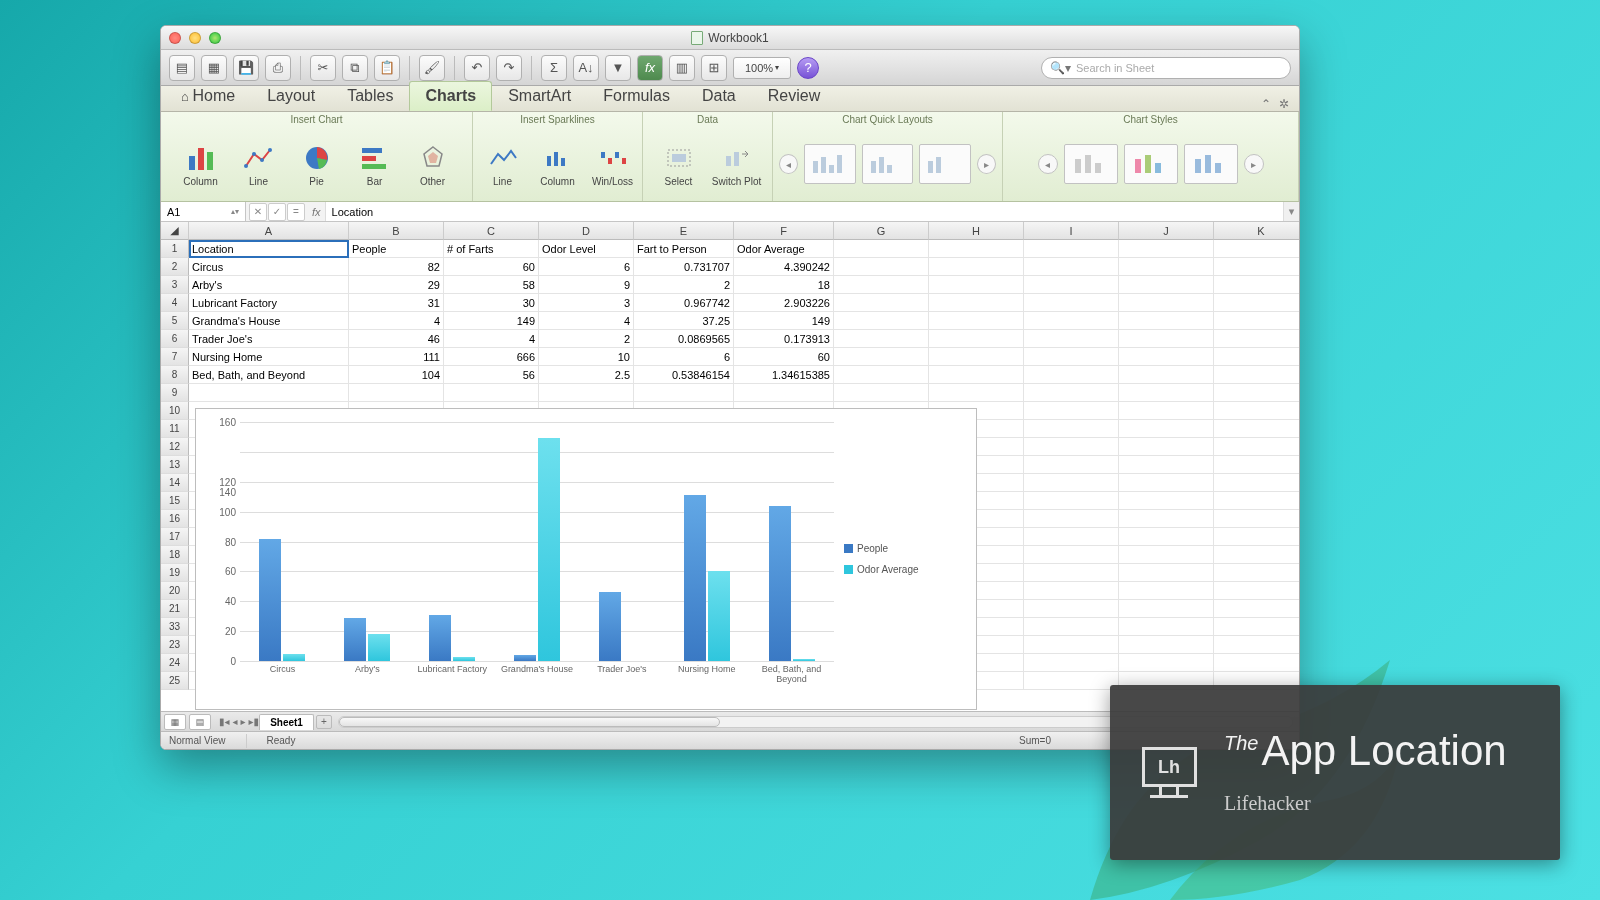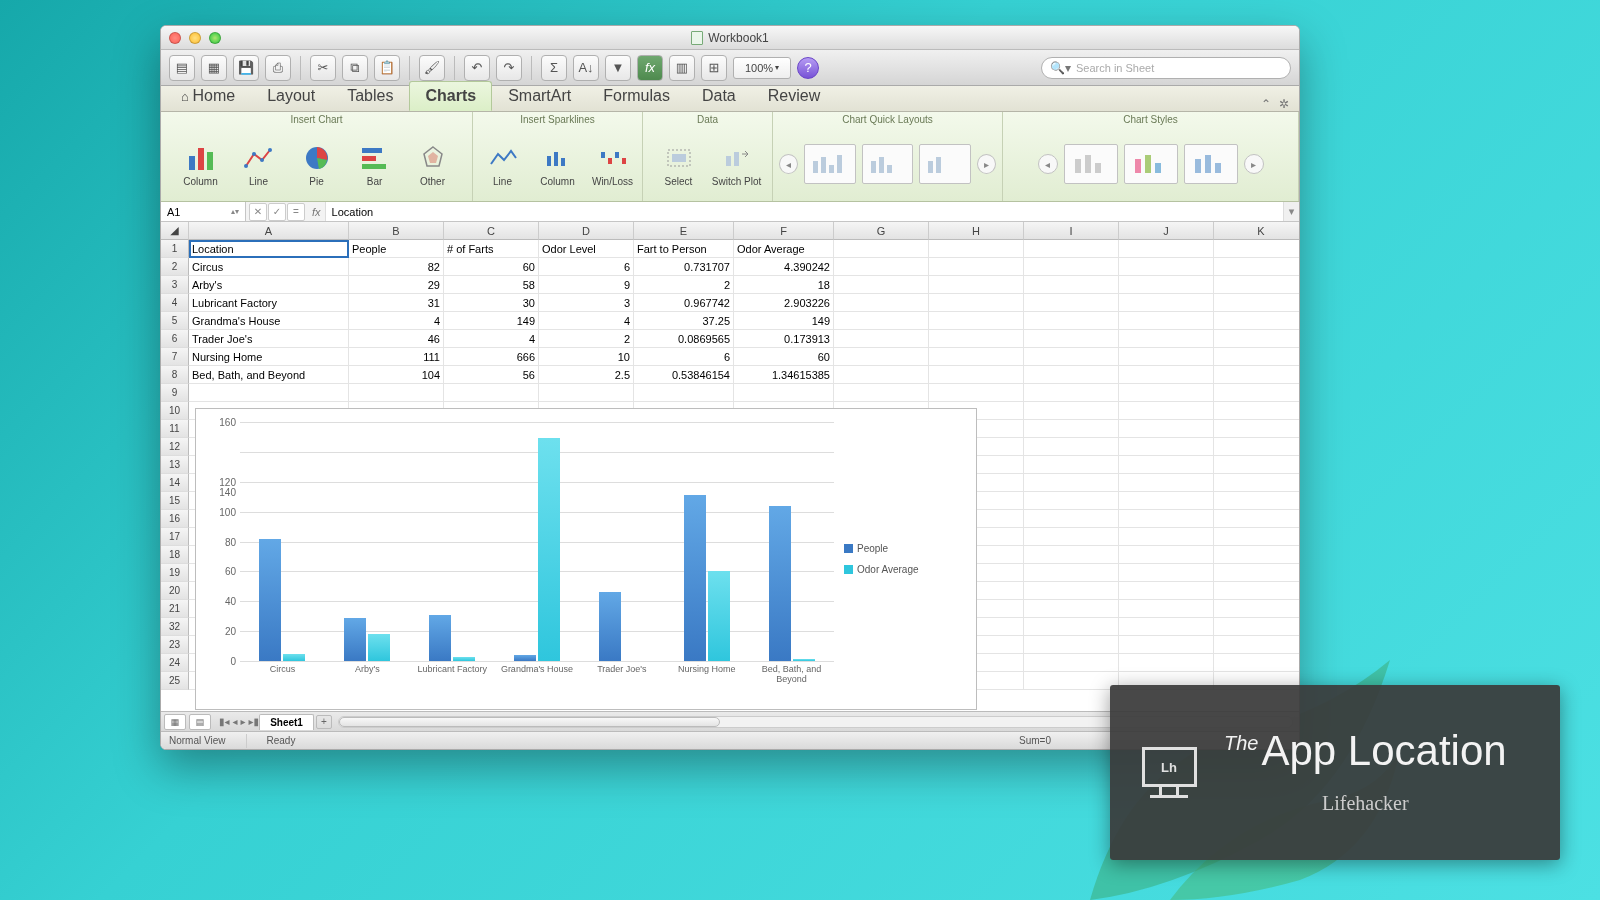--- a/index.html
+++ b/index.html
@@ -70,27 +70,27 @@
   .stab{padding:2px 10px;background:#fff;border:1px solid #bbb;border-bottom:none;margin-left:0;border-radius:2px 2px 0 0;font-weight:bold;}
   .addtab{width:16px;height:14px;border:1px solid #bbb;border-radius:2px;margin-left:2px;display:flex;align-items:center;justify-content:center;color:#666;}
   .hscroll{flex:1;margin:0 6px;}
   .hstrack{height:12px;background:#f2f2f2;border:1px solid #ccc;border-radius:7px;position:relative;}
   .hsthumb{position:absolute;left:0;top:0;bottom:0;width:40%;background:linear-gradient(#f8f8f8,#e4e4e4);border-radius:7px;border:1px solid #bbb;}
   .status{height:18px;background:linear-gradient(#f0f0f0,#dadada);display:flex;align-items:center;font-size:10px;color:#555;padding:0 8px;gap:20px;border-top:1px solid #bbb;}
   .status .divx{width:1px;height:14px;background:#ccc;}
   .status .sum{margin-left:auto;}
   .watermark{position:absolute;right:40px;bottom:40px;width:450px;height:175px;background:rgba(58,58,58,.93);border-radius:3px;display:flex;align-items:center;color:#f3f3f3;padding:0 24px;gap:20px;box-shadow:0 4px 20px rgba(0,0,0,.4);}
   .wm-ic{width:70px;display:flex;flex-direction:column;align-items:center;gap:0;}
-  .wm-screen{width:55px;height:40px;border:3px solid #e0e0e0;display:flex;align-items:center;justify-content:center;font-size:13px;font-weight:bold;color:#e0e0e0;}
+  .wm-screen{width:55px;height:40px;border:3px solid #e0e0e0;display:flex;align-items:center;justify-content:center;font-size:18px;font-weight:bold;color:#e0e0e0;}
   .wm-stand{width:20px;height:8px;border-left:3px solid #e0e0e0;border-right:3px solid #e0e0e0;}
   .wm-base{width:38px;height:3px;background:#e0e0e0;}
   .wm-text{display:flex;flex-direction:column;}
   .wm-main{font-family:Georgia,serif;font-size:42px;font-weight:300;line-height:1;}
   .wm-main .the{font-size:20px;vertical-align:super;margin-right:3px;font-style:italic;}
-  .wm-sub{font-family:Georgia,serif;font-size:20px;text-align:center;color:#ccc;margin-top:20px;}
+  .wm-sub{font-family:Georgia,serif;font-size:20px;text-align:left;color:#ccc;margin-top:20px;}
 </style>
 </head>
 <body>
 
 <svg class="leaf" viewBox="0 0 350 260">
   <path d="M40 260 Q 80 120 200 90 Q 280 70 340 20 Q 300 150 210 200 Q 120 250 40 260 Z" fill="#3aa86f" opacity="0.55"></path>
   <path d="M120 260 Q 180 180 280 160 Q 330 150 350 110 Q 330 210 250 240 Q 180 260 120 260 Z" fill="#46b878" opacity="0.6"></path>
 </svg>
 
 <div class="window">
@@ -605,21 +605,21 @@
         <div class="cell"></div>
         <div class="cell"></div>
         <div class="cell"></div>
         <div class="cell"></div>
         <div class="cell"></div>
         <div class="cell"></div>
         <div class="cell"></div>
         <div class="cell"></div>
         <div class="cell"></div>
         <div class="cell"></div>
-        <div class="rowh">32</div>
+        <div class="rowh">33</div>
         <div class="cell"></div>
         <div class="cell"></div>
         <div class="cell"></div>
         <div class="cell"></div>
         <div class="cell"></div>
         <div class="cell"></div>
         <div class="cell"></div>
         <div class="cell"></div>
         <div class="cell"></div>
         <div class="cell"></div>

